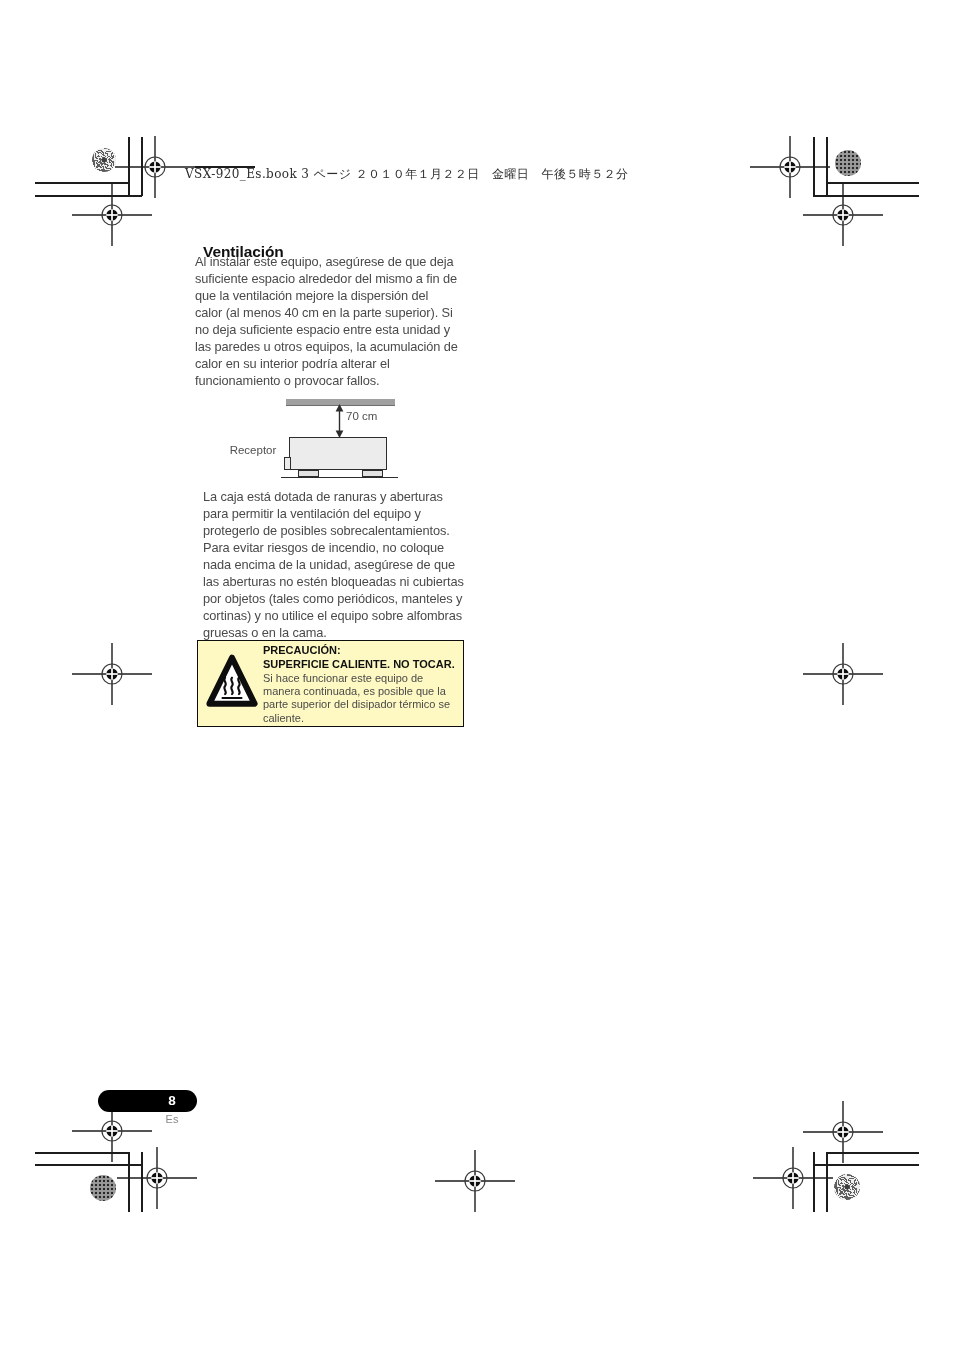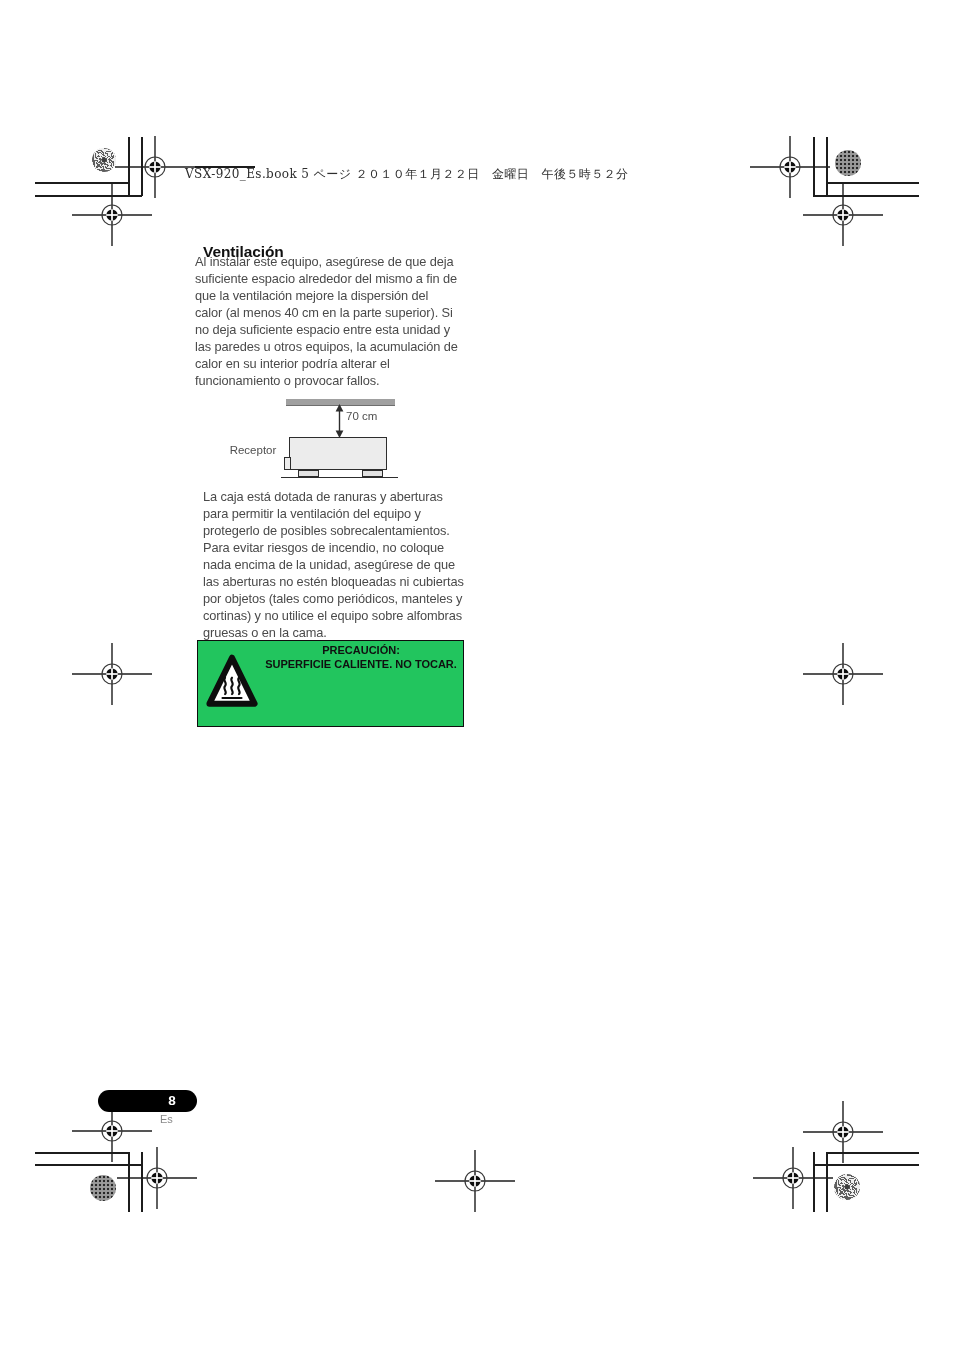--- a/index.html
+++ b/index.html
@@ -42,37 +42,37 @@
   .shelf{position:absolute;left:61px;top:4px;width:109px;height:6px;background:#a0a0a0;border-bottom:1px solid #6e6e6e;}
   .receiver-box{position:absolute;left:64px;top:42px;width:96px;height:31px;background:#ececec;border:1.6px solid #2d2d2d;}
   .receiver-notch{position:absolute;left:59px;top:62px;width:5px;height:11px;background:#ececec;border:1.6px solid #2d2d2d;}
   .foot{position:absolute;top:75px;width:19px;height:5px;background:#e2e2e2;border:1.4px solid #2d2d2d;}
   .ground{position:absolute;left:56px;top:81.5px;width:117px;height:1.6px;background:#2d2d2d;}
   .clearance-label{position:absolute;left:121px;top:15px;font-size:11.5px;color:#4f4f4f;}
   .device-label{position:absolute;left:0px;top:49px;width:56px;text-align:center;font-size:11.5px;color:#4f4f4f;}
   
   .caution-box{
     position:absolute;left:197px;top:640px;width:265px;height:85px;
-    border:1.6px solid #0e0e0e;background:#22c55e;text-align:center;
+    border:1.6px solid #0e0e0e;background:#fef9c3;
   }
   .caution-tri{position:absolute;left:8px;top:12px;}
   .caution-text{position:absolute;left:65px;top:3px;width:196px;}
   .caution-h{font-size:11px;font-weight:bold;color:#101010;line-height:13.5px;}
   .caution-b{font-size:11px;color:#4a4a4a;line-height:13.2px;white-space:pre-line;margin-top:1px;}
   
   .page-pill{
     position:absolute;left:98px;top:1090px;width:99px;height:22px;
     background:#000;border-radius:11px;
   }
   .page-num{
     position:absolute;left:60px;top:3px;width:28px;text-align:center;
     color:#fff;font-size:13.5px;font-weight:bold;
   }
   .lang-code{
-    position:absolute;left:160px;top:1113px;width:24px;
+    position:absolute;left:160px;top:1113px;width:24px;text-align:center;
     font-size:11px;color:#8a8a8a;
   }
 </style>
 </head>
 <body>
 
 <svg width="0" height="0" style="position:absolute">
   <defs>
     <symbol id="regmark" viewBox="-50 -50 100 100">
       <line x1="-40" y1="0" x2="40" y2="0" stroke="#1c1c1c" stroke-width="1.4"></line>
@@ -141,21 +141,21 @@
   </svg>
 <svg class="regmark" style="left:425px;top:1131px">
     <use href="#regmark"></use>
   </svg>
 
 <div class="halftone starburst" style="left:92px;top:148px;width:24px;height:24px"></div>
 <div class="halftone coarse" style="left:835px;top:150px;width:26px;height:26px"></div>
 <div class="halftone coarse" style="left:90px;top:1175px;width:26px;height:26px"></div>
 <div class="halftone starburst" style="left:834px;top:1174px;width:26px;height:26px"></div>
 
-<div class="job-header">VSX-920_Es.book  5 ページ  ２０１０年１月２２日　金曜日　午後５時５２分</div>
+<div class="job-header">VSX-920_Es.book  3 ページ  ２０１０年１月２２日　金曜日　午後５時５２分</div>
 
 <h1 class="doc-title" style="margin:8px">Ventilación</h1>
 
 <p class="body-par" style="top:253px;margin:0">Al instalar este equipo, asegúrese de que deja
 suficiente espacio alrededor del mismo a fin de
 que la ventilación mejore la dispersión del
 calor (al menos 40 cm en la parte superior). Si
 no deja suficiente espacio entre esta unidad y
 las paredes u otros equipos, la acumulación de
 calor en su interior podría alterar el
@@ -193,19 +193,23 @@
     <g stroke="#0d0d0d" stroke-width="2.4" fill="none" stroke-linecap="round">
       <path d="M22 28 c-3.2 3.4 3.2 6.2 0 9.6 c-3.2 3.4 3.2 6.2 0 9.4"></path>
       <path d="M30 28 c-3.2 3.4 3.2 6.2 0 9.6 c-3.2 3.4 3.2 6.2 0 9.4"></path>
       <path d="M38 28 c-3.2 3.4 3.2 6.2 0 9.6 c-3.2 3.4 3.2 6.2 0 9.4"></path>
       <line x1="19" y1="51.5" x2="41" y2="51.5"></line>
     </g>
   </svg>
   <div class="caution-text">
     <div class="caution-h">PRECAUCIÓN:</div>
     <div class="caution-h">SUPERFICIE CALIENTE. NO TOCAR.</div>
+    <div class="caution-b">Si hace funcionar este equipo de
+manera continuada, es posible que la
+parte superior del disipador térmico se
+caliente.</div>
   </div>
 </div>
 
 <div class="page-pill">
   <div class="page-num">8</div>
 </div>
 <div class="lang-code">Es</div>
 
 </body></html>

